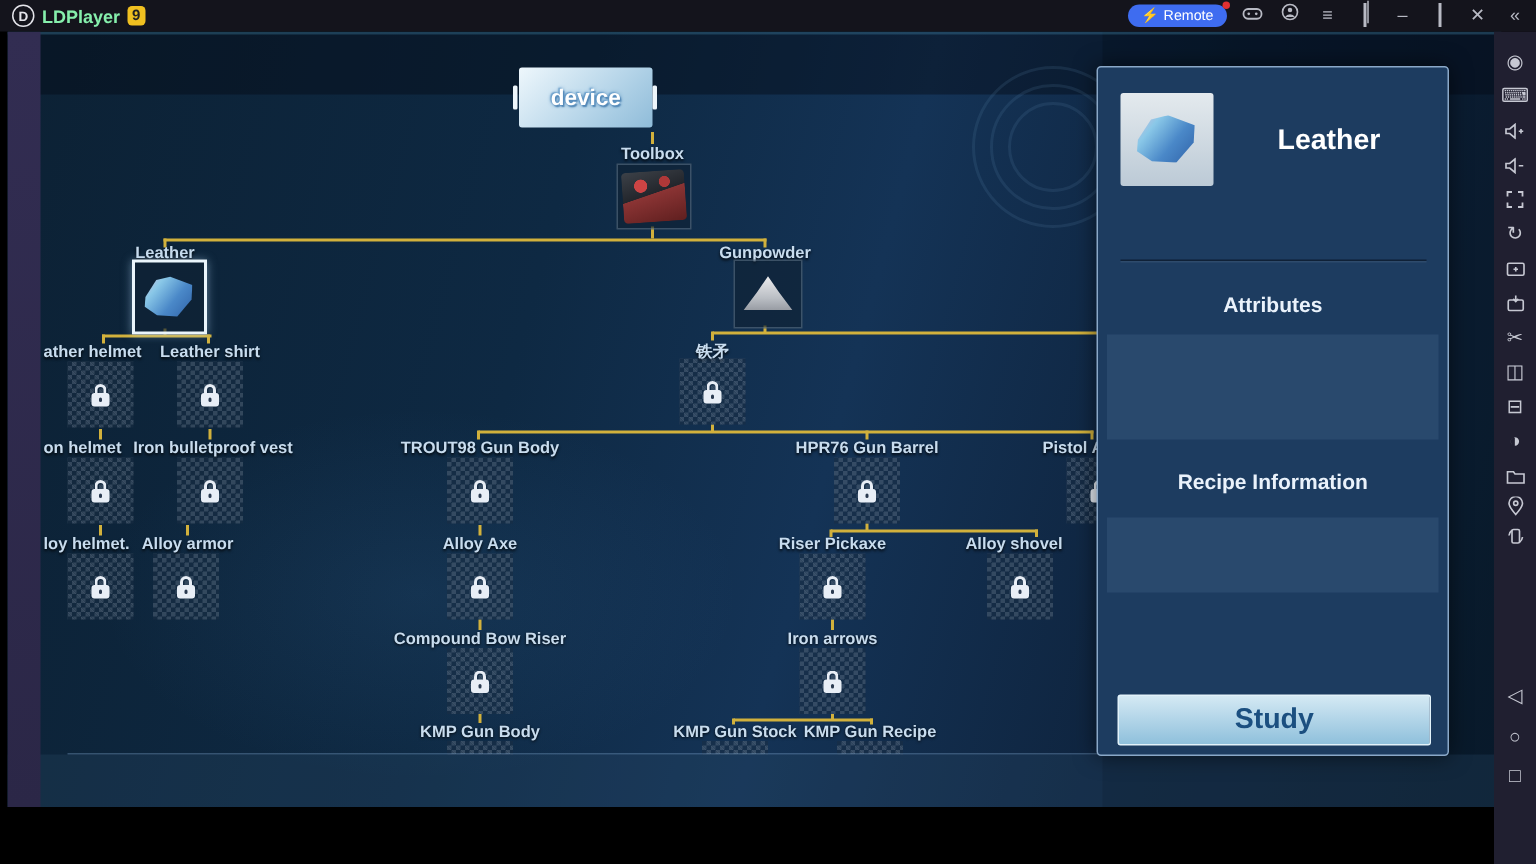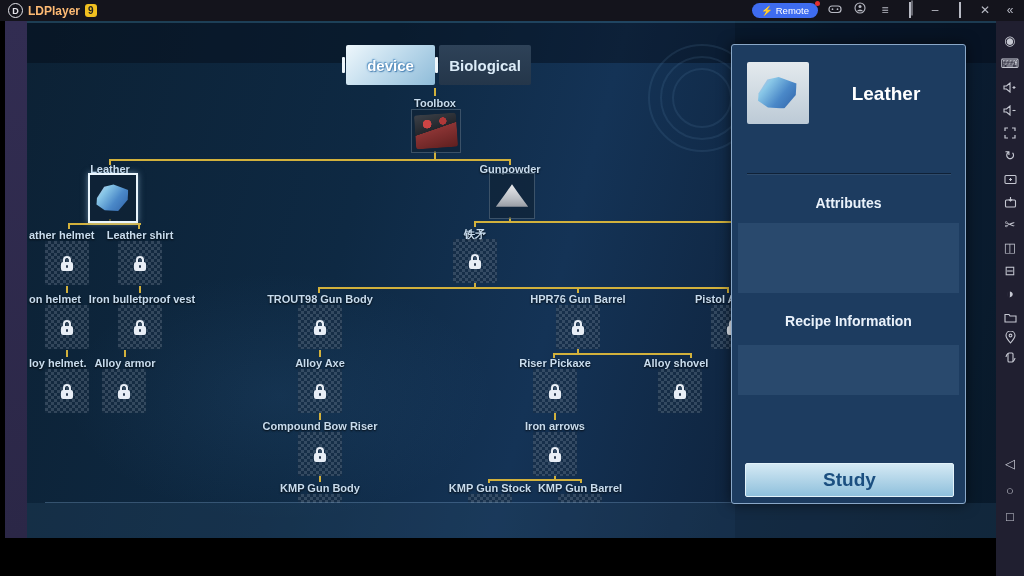--- a/index.html
+++ b/index.html
@@ -3,21 +3,21 @@
 <meta charset="utf-8">
 <style>
   html,body{margin:0;padding:0;background:#000;}
   #stage{position:relative;width:1024px;height:576px;overflow:hidden;background:#000;
          font-family:"Liberation Sans",sans-serif;}
   
   #titlebar{position:absolute;left:0;top:0;width:1024px;height:21px;background:#14141c;
             display:flex;align-items:center;z-index:20;}
   .brand-logo{width:13px;height:13px;border:1.5px solid #e4e4ea;border-radius:50%;margin-left:8px;
               color:#e4e4ea;font-size:9px;font-weight:bold;display:flex;align-items:center;justify-content:center;}
-  .brand-name{color:#fdba74;font-size:12px;font-weight:bold;margin-left:5px;}
+  .brand-name{color:#86efac;font-size:12px;font-weight:bold;margin-left:5px;}
   .ver-badge{background:#f0c020;color:#222;font-size:10px;font-weight:bold;border-radius:3px;
              padding:0 3px;height:13px;line-height:13px;margin-left:5px;}
   #tb-right{margin-left:auto;display:flex;align-items:center;gap:9px;padding-right:6px;}
   .remote-btn{position:relative;background:#3e6cf0;color:#fff;font-size:9.5px;border-radius:8px;
               height:15px;line-height:15px;padding:0 9px;display:flex;align-items:center;gap:3px;}
   .remote-dot{position:absolute;right:-2px;top:-2px;width:5px;height:5px;border-radius:50%;background:#e03030;}
   .tb-ic{color:#b8bac4;font-size:12px;width:16px;text-align:center;line-height:21px;}
   .tb-sq{width:8px;height:8px;border:1px solid #b8bac4;}
   .tb-sq2{width:8px;height:8px;border:1px solid #b8bac4;box-shadow:2px -2px 0 -0.5px #b8bac4;}
   
@@ -201,21 +201,20 @@
     <div class="ov" style="left:730px;top:0;width:266px;height:517px;background:rgba(2,8,16,.22)"></div>
     <div class="ov" style="left:0;top:482px;width:996px;height:35px;background:rgba(44,74,104,.28)"></div>
     <div class="ov" style="left:0;top:0;width:996px;height:2px;background:rgba(90,180,220,.25)"></div>
     <div class="arc" style="left:667px;top:47px;width:56px;height:56px;"></div>
     <div class="arc" style="left:655px;top:35px;width:80px;height:80px;"></div>
     <div class="arc" style="left:643px;top:23px;width:104px;height:104px;"></div>
 
     <div class="tab-sep" style="left:337px"></div>
     <div class="tab" id="tab-device">device</div>
     <div class="tab-sep" style="left:430px"></div>
-    <div class="tab" id="tab-bio">Biological</div>
 
     <div id="tree">
 
       <div class="v" style="left:429px;top:67px;height:8px"></div>
       <div class="v" style="left:429px;top:130px;height:8px"></div>
       <div class="h" style="left:104px;top:138px;width:402px"></div>
       <div class="v" style="left:104px;top:138px;height:6px"></div>
       <div class="v" style="left:504px;top:138px;height:6px"></div>
       <div class="v" style="left:104px;top:198px;height:5px"></div>
       <div class="h" style="left:63px;top:202px;width:73px"></div>
@@ -322,21 +321,21 @@
       <div class="lbl c" style="left:550px;top:399px">Iron arrows</div>
       <div class="tile" style="left:293px;top:411px">
           <div class="lock"></div>
         </div>
       <div class="tile" style="left:528px;top:411px">
           <div class="lock"></div>
         </div>
 
       <div class="lbl c" style="left:315px;top:461px">KMP Gun Body</div>
       <div class="lbl c" style="left:485px;top:461px">KMP Gun Stock</div>
-      <div class="lbl c" style="left:575px;top:461px">KMP Gun Barrel</div>
+      <div class="lbl c" style="left:575px;top:461px">KMP Gun Recipe</div>
       <div class="tile" style="left:293px;top:473px"></div>
       <div class="tile" style="left:463px;top:473px"></div>
       <div class="tile" style="left:553px;top:473px"></div>
     </div>
 
     <div id="tree-bottom-line"></div>
     <div id="leftstrip"></div>
   </div>
 
   <div id="panel">

